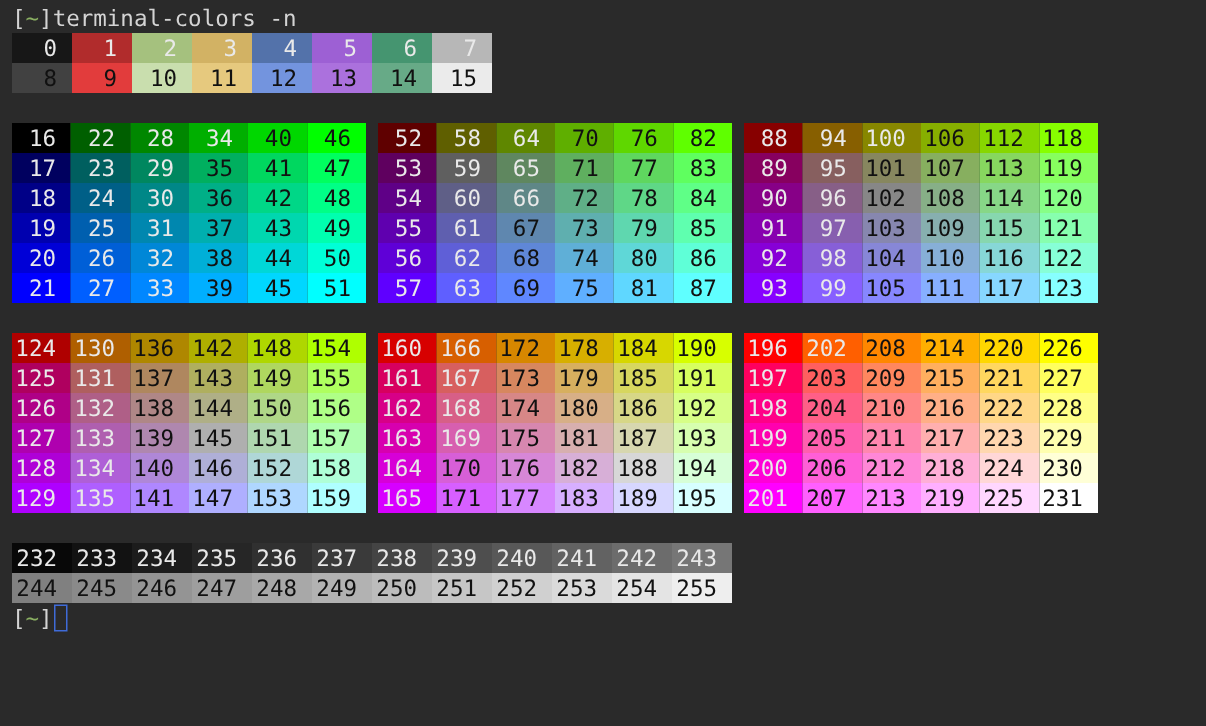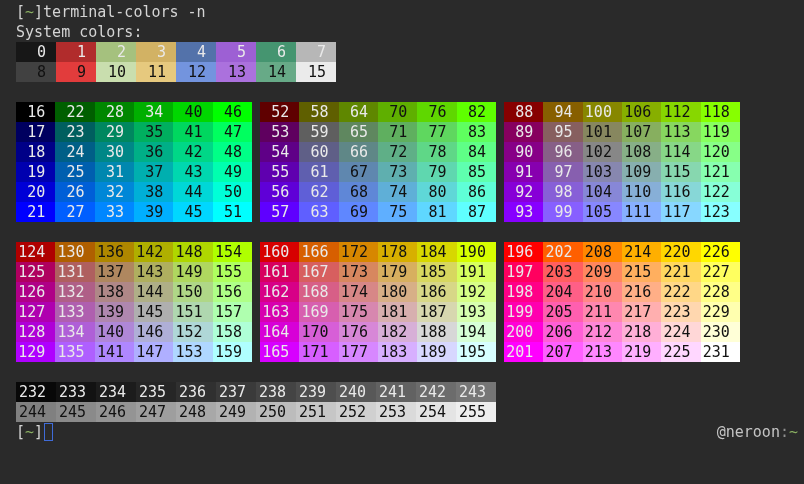--- a/index.html
+++ b/index.html
@@ -4,21 +4,21 @@
 <style>
   html,body { margin:0; padding:0; }
   body {
     width:804px; height:484px; overflow:hidden;
     background:#2a2a2a;
     font-family:"DejaVu Sans Mono","Liberation Mono",monospace;
   }
   .term {
     box-sizing:border-box;
     width:724px; height:484px;
-    padding:2px 0 0 16px;
+    padding:2px 0 0 8px;
     font-size:15px; line-height:20px;
     white-space:nowrap;
   }
   .line { height:20px; }
   .swrow { height:20px; white-space:nowrap; font-size:15px; }
   .sw {
     display:inline-block; height:20px; box-sizing:border-box;
     text-align:right; padding-right:10px; vertical-align:top;
     overflow:hidden;
   }
@@ -32,21 +32,20 @@
   }
   .rprompt { position:absolute; right:14px; top:0; }
 </style>
 </head>
 <body style="background: rgb(42, 42, 42);">
 
 <div class="term" style="color: rgb(212, 212, 212);">
 
   <div class="line"><span>[</span><span class="tilde" style="color: rgb(138, 175, 98);">~</span><span>]</span><span>terminal-colors -n</span></div>
 
-  <div class="line">System colors:</div>
 
   <div id="system-rows">
       <div class="swrow"><span class="sw" style="width: 40px; background: rgb(23, 23, 23); color: rgb(233, 233, 233);">0</span><span class="sw" style="width: 40px; background: rgb(177, 44, 44); color: rgb(233, 233, 233);">1</span><span class="sw" style="width: 40px; background: rgb(165, 193, 126); color: rgb(233, 233, 233);">2</span><span class="sw" style="width: 40px; background: rgb(210, 178, 100); color: rgb(233, 233, 233);">3</span><span class="sw" style="width: 40px; background: rgb(83, 114, 170); color: rgb(233, 233, 233);">4</span><span class="sw" style="width: 40px; background: rgb(157, 96, 212); color: rgb(233, 233, 233);">5</span><span class="sw" style="width: 40px; background: rgb(69, 149, 112); color: rgb(233, 233, 233);">6</span><span class="sw" style="width: 40px; background: rgb(183, 183, 183); color: rgb(233, 233, 233);">7</span></div>
       <div class="swrow"><span class="sw" style="width: 40px; background: rgb(65, 65, 65); color: rgb(17, 17, 17);">8</span><span class="sw" style="width: 40px; background: rgb(226, 60, 60); color: rgb(17, 17, 17);">9</span><span class="sw" style="width: 40px; background: rgb(201, 222, 174); color: rgb(17, 17, 17);">10</span><span class="sw" style="width: 40px; background: rgb(230, 201, 126); color: rgb(17, 17, 17);">11</span><span class="sw" style="width: 40px; background: rgb(115, 148, 222); color: rgb(17, 17, 17);">12</span><span class="sw" style="width: 40px; background: rgb(171, 113, 221); color: rgb(17, 17, 17);">13</span><span class="sw" style="width: 40px; background: rgb(103, 170, 135); color: rgb(17, 17, 17);">14</span><span class="sw" style="width: 40px; background: rgb(235, 235, 235); color: rgb(17, 17, 17);">15</span></div>
     </div>
 
   <div class="line"></div>
 
 
   <div id="cube-band-1" class="band">
@@ -105,15 +104,15 @@
       </div>
     </div>
 
   <div class="line"></div>
 
   <div id="greyscale">
       <div class="swrow"><span class="sw" style="width: 40px; background: rgb(8, 8, 8); color: rgb(233, 233, 233);">232</span><span class="sw" style="width: 40px; background: rgb(18, 18, 18); color: rgb(233, 233, 233);">233</span><span class="sw" style="width: 40px; background: rgb(28, 28, 28); color: rgb(233, 233, 233);">234</span><span class="sw" style="width: 40px; background: rgb(38, 38, 38); color: rgb(233, 233, 233);">235</span><span class="sw" style="width: 40px; background: rgb(48, 48, 48); color: rgb(233, 233, 233);">236</span><span class="sw" style="width: 40px; background: rgb(58, 58, 58); color: rgb(233, 233, 233);">237</span><span class="sw" style="width: 40px; background: rgb(68, 68, 68); color: rgb(233, 233, 233);">238</span><span class="sw" style="width: 40px; background: rgb(78, 78, 78); color: rgb(233, 233, 233);">239</span><span class="sw" style="width: 40px; background: rgb(88, 88, 88); color: rgb(233, 233, 233);">240</span><span class="sw" style="width: 40px; background: rgb(98, 98, 98); color: rgb(233, 233, 233);">241</span><span class="sw" style="width: 40px; background: rgb(108, 108, 108); color: rgb(233, 233, 233);">242</span><span class="sw" style="width: 40px; background: rgb(118, 118, 118); color: rgb(233, 233, 233);">243</span></div>
       <div class="swrow"><span class="sw" style="width: 40px; background: rgb(128, 128, 128); color: rgb(17, 17, 17);">244</span><span class="sw" style="width: 40px; background: rgb(138, 138, 138); color: rgb(17, 17, 17);">245</span><span class="sw" style="width: 40px; background: rgb(148, 148, 148); color: rgb(17, 17, 17);">246</span><span class="sw" style="width: 40px; background: rgb(158, 158, 158); color: rgb(17, 17, 17);">247</span><span class="sw" style="width: 40px; background: rgb(168, 168, 168); color: rgb(17, 17, 17);">248</span><span class="sw" style="width: 40px; background: rgb(178, 178, 178); color: rgb(17, 17, 17);">249</span><span class="sw" style="width: 40px; background: rgb(188, 188, 188); color: rgb(17, 17, 17);">250</span><span class="sw" style="width: 40px; background: rgb(198, 198, 198); color: rgb(17, 17, 17);">251</span><span class="sw" style="width: 40px; background: rgb(208, 208, 208); color: rgb(17, 17, 17);">252</span><span class="sw" style="width: 40px; background: rgb(218, 218, 218); color: rgb(17, 17, 17);">253</span><span class="sw" style="width: 40px; background: rgb(228, 228, 228); color: rgb(17, 17, 17);">254</span><span class="sw" style="width: 40px; background: rgb(238, 238, 238); color: rgb(17, 17, 17);">255</span></div>
     </div>
 
-  <div class="line bottom"><span>[</span><span class="tilde" style="color: rgb(138, 175, 98);">~</span><span>]</span><span class="cursor" style="border-color: rgb(63, 107, 216);"></span><span class="rprompt"><span style="color: rgb(196, 196, 196);">@neroon</span><span style="color: rgb(143, 143, 143);">:</span><span class="tilde" style="color: rgb(138, 175, 98);">~</span></span></div>
+  <div class="line bottom"><span>[</span><span class="tilde" style="color: rgb(138, 175, 98);">~</span><span>]</span><span class="cursor" style="border-color: rgb(63, 107, 216);"></span></div>
 
 </div>
 
 </body></html>

